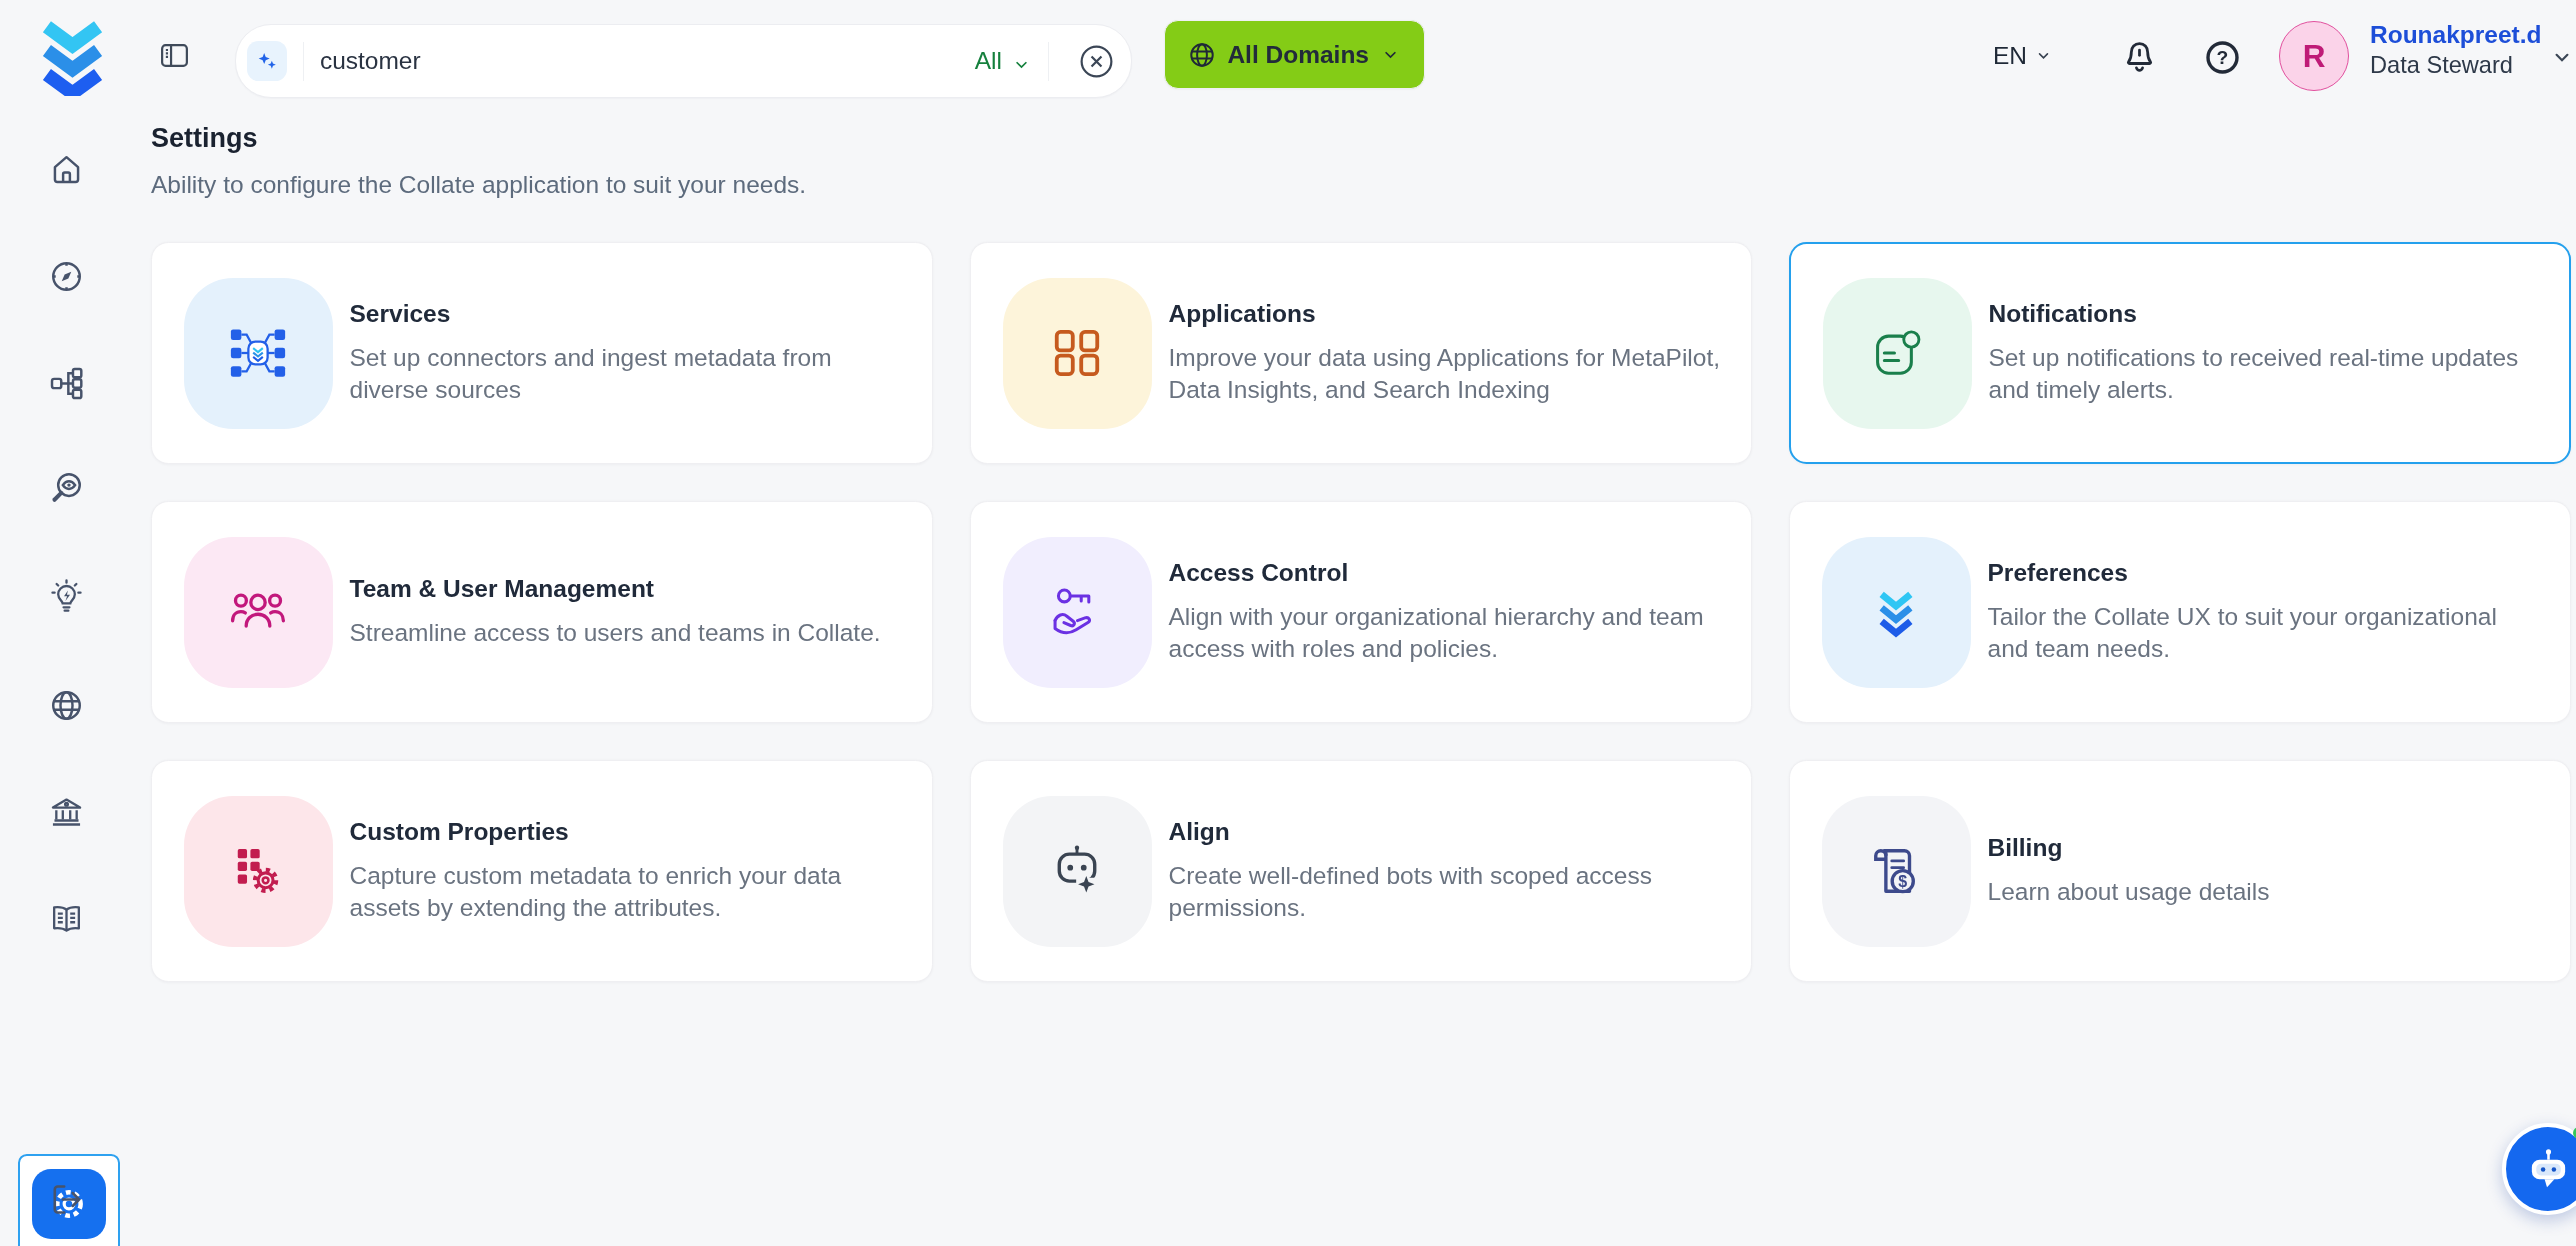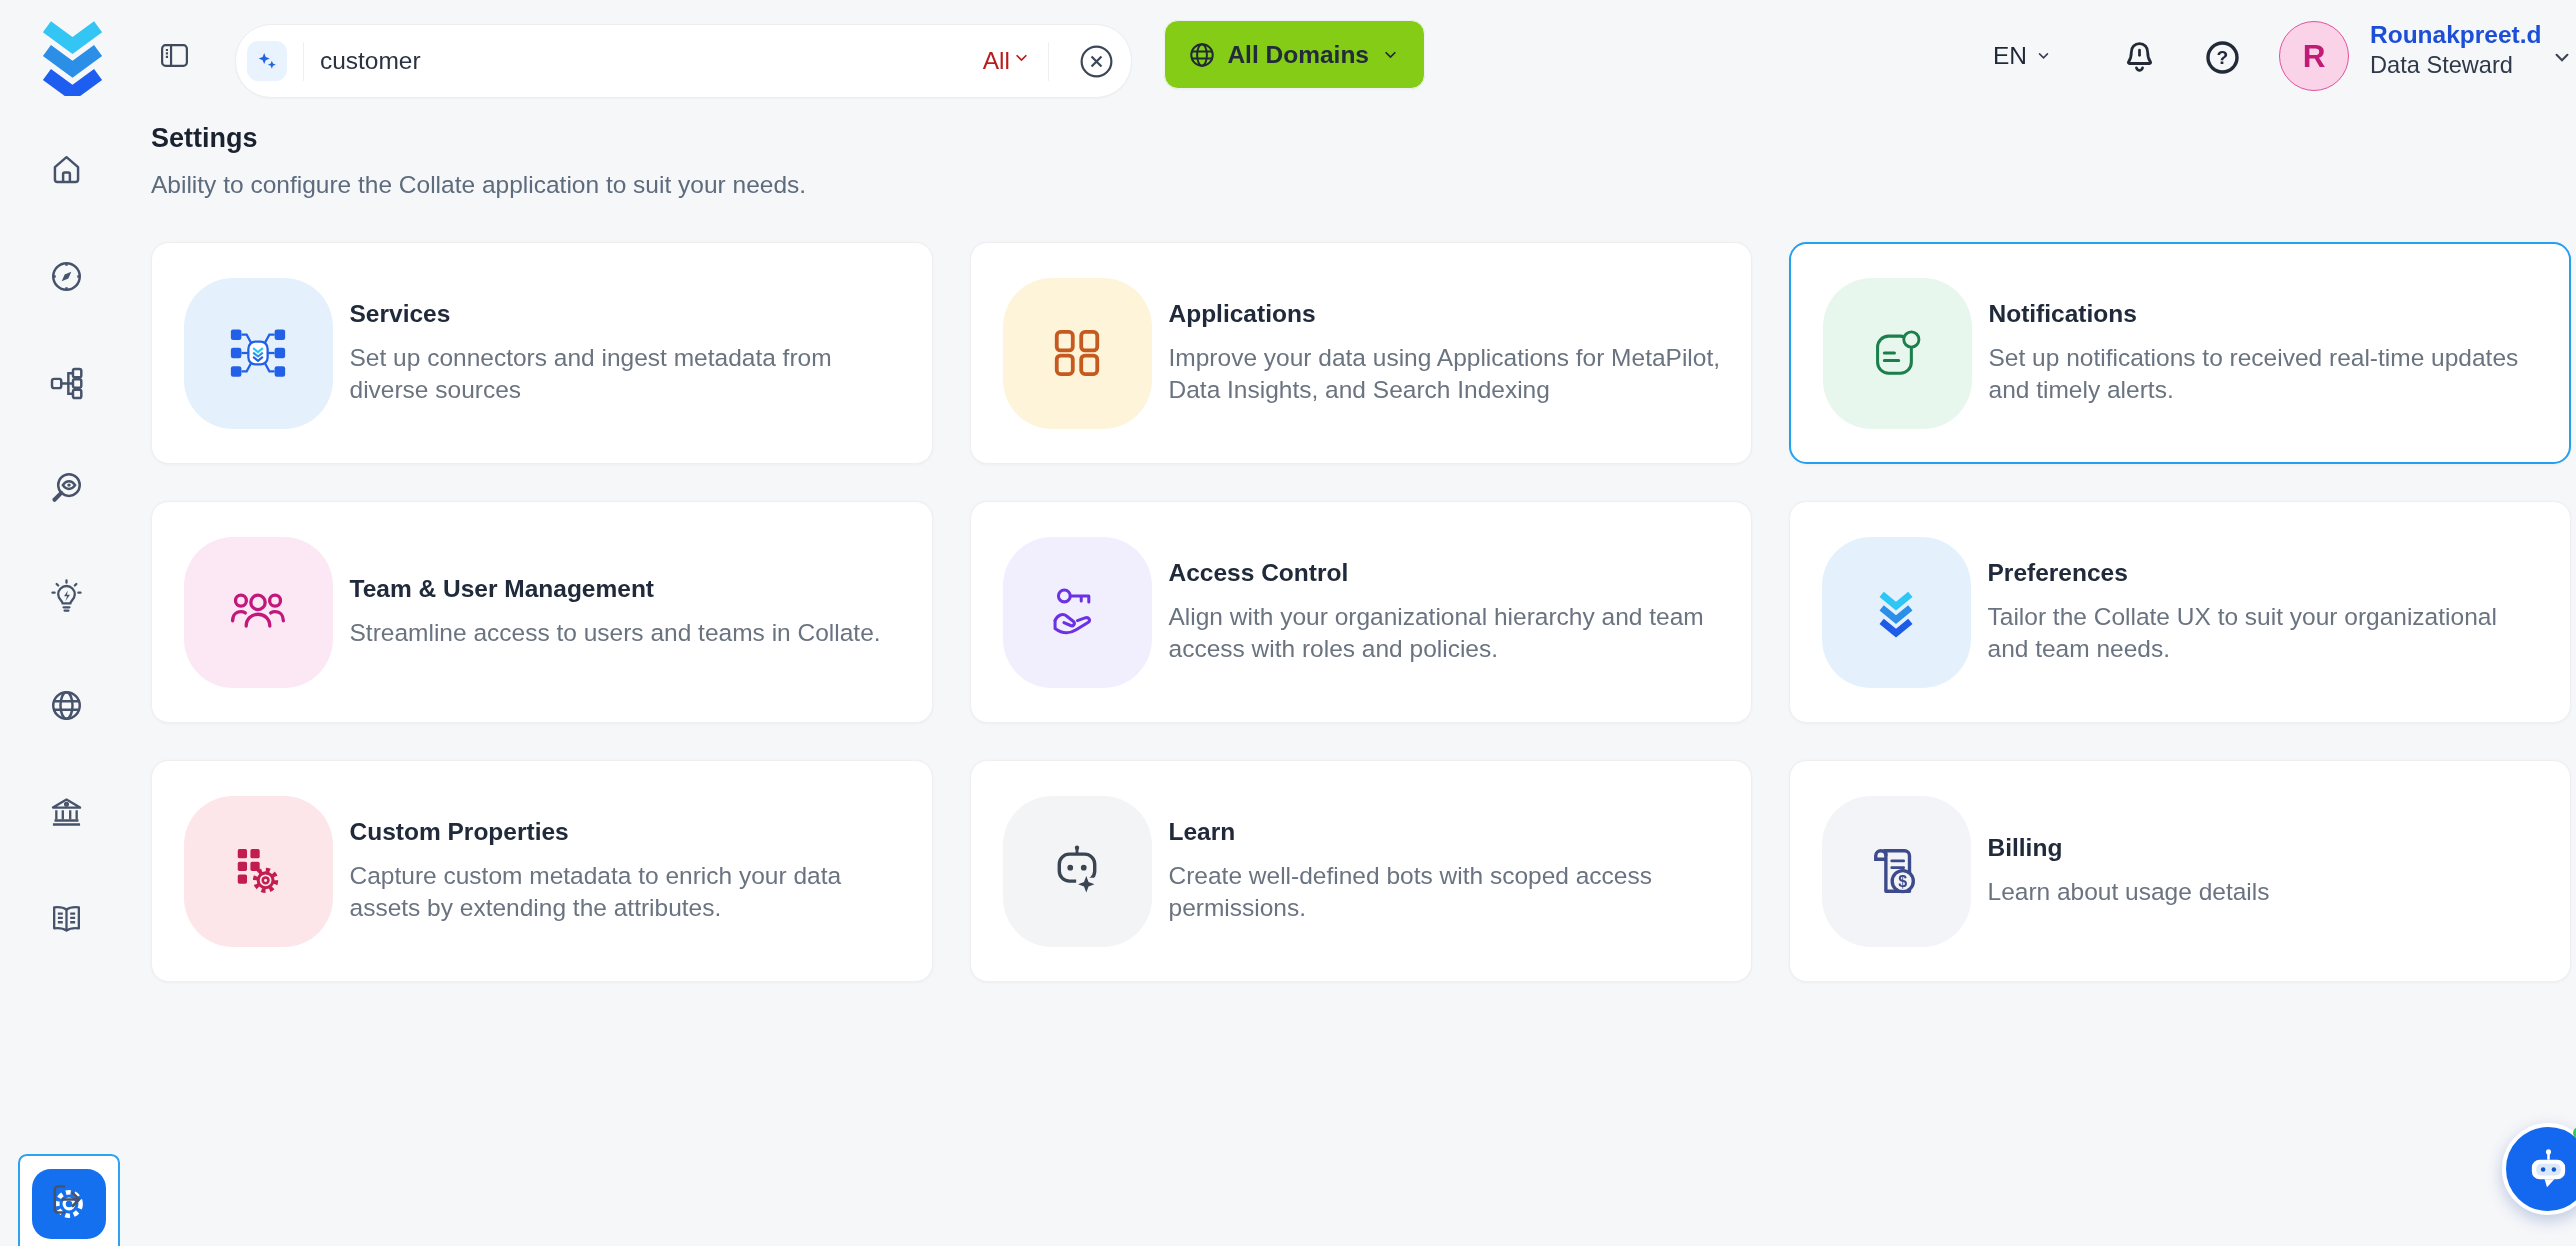--- a/index.html
+++ b/index.html
@@ -13,21 +13,21 @@
   .topbar{position:absolute;left:0;top:0;width:2576px;height:111px}
   .logo{position:absolute;left:35px;top:12.3px}
   .panel-toggle{position:absolute;left:158px;top:39px;color:#3f4a5a;cursor:pointer}
   .search-pill{position:absolute;left:235px;top:24px;width:895px;height:72px;
     background:#fff;border:0.9px solid #ecedf1;border-radius:36px;
     display:flex;align-items:center;box-shadow:0 0.9px 1.8px rgba(20,30,50,.03)}
   .spark-btn{width:40px;height:40px;margin-left:11.4px;border-radius:11.4px;background:#e8f3fd;
     display:flex;align-items:center;justify-content:center;color:#2163e8;flex:0 0 auto}
   .search-div{width:0.9px;height:39px;background:#eef0f3;margin:0 15.8px;flex:0 0 auto}
   .search-text{flex:1;color:#2a3342;white-space:nowrap;overflow:hidden}
-  .scope{display:flex;align-items:flex-start;gap:1px;color:#b91c1c;flex:0 0 auto}
+  .scope{display:flex;align-items:flex-end;gap:9px;color:#15803d;flex:0 0 auto}
   .xcircle{margin:0 17.5px 0 14px;color:#3b4656;flex:0 0 auto;cursor:pointer}
   .domains-pill{position:absolute;left:1164px;top:20px;height:67px;background:#84cc16;
     border:0.9px solid #eef0f3;border-radius:14px;display:flex;align-items:center;gap:11.4px;
     padding:0 23px;color:#222b3a;font-weight:600;box-shadow:0 0.9px 1.8px rgba(20,30,50,.03)}
   .lang{position:absolute;left:1993px;top:0;height:111px;display:flex;align-items:center;gap:7px;color:#1f2937}
   .bell-btn{position:absolute;left:2122px;top:39px;color:#222a38;cursor:pointer}
   .help-btn{position:absolute;left:2204px;top:39px;color:#222a38;cursor:pointer}
   .avatar{position:absolute;left:2279px;top:21px;width:68px;height:68px;border-radius:50%;
     background:#fbd3e9;border:1.8px solid #e1509e;display:flex;align-items:center;justify-content:center;
     color:#bf1b77;font-size:31.5px;font-weight:700}
@@ -394,21 +394,21 @@
         <path d="M32 5 v7" stroke-width="3.4"></path>
         <circle cx="32" cy="4.5" r="2.6" fill="currentColor" stroke="none"></circle>
         <rect x="11" y="12" width="42" height="32" rx="12" stroke-width="4"></rect>
         <circle cx="24" cy="28" r="3.4" fill="currentColor" stroke="none"></circle>
         <circle cx="40" cy="28" r="3.4" fill="currentColor" stroke="none"></circle>
         <rect x="31" y="40" width="24" height="10" fill="var(--bg)" stroke="none"></rect>
         <path d="M43 38 l2.7 7 7 2.7 -7 2.7 -2.7 7 -2.7 -7 -7 -2.7 7 -2.7 z" fill="currentColor" stroke="none"></path>
       </svg>
     </span>
     <div class="card-text">
-      <div class="card-title">Learn</div>
+      <div class="card-title">Align</div>
       <div class="card-desc">Create well-defined bots with scoped access permissions.</div>
     </div>
   </div>
 
 
   <div class="card">
     <span class="squircle sq-billing">
       <svg width="54" height="54" viewBox="0 0 64 64" fill="none" stroke="currentColor" style="font-size:28px">
         <path d="M18 8 h24 a6 6 0 0 1 6 6 v42 h-28 V14"></path>
         <path d="M20 14 a6 6 0 0 0 -12 0 v4 h12" stroke-width="4"></path>

